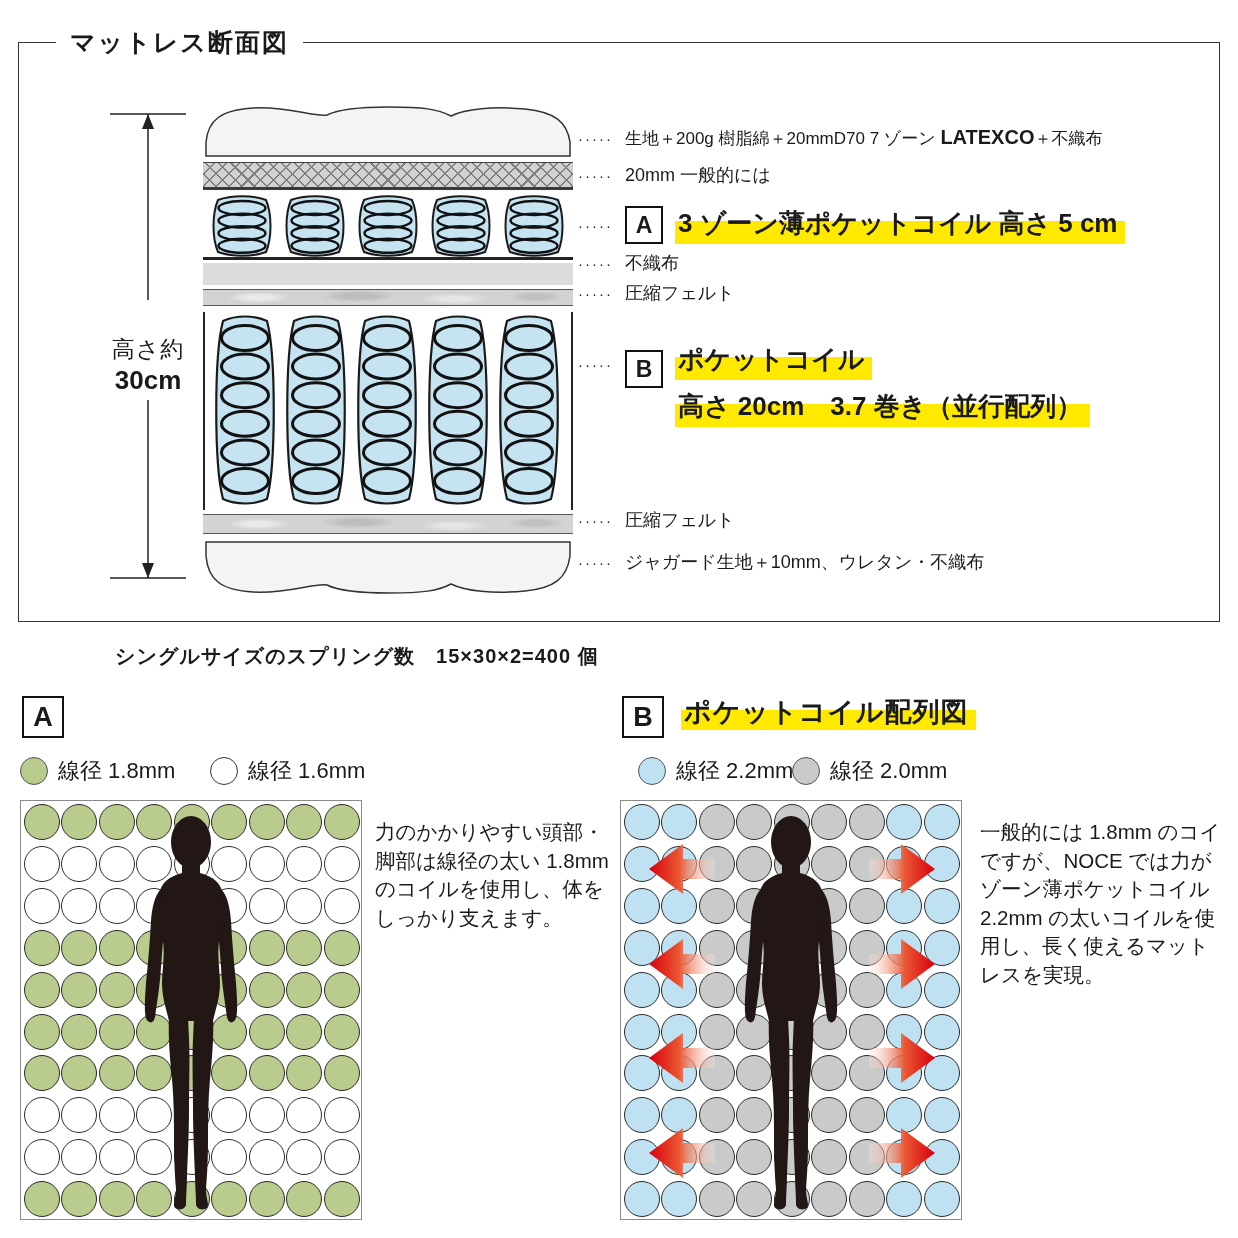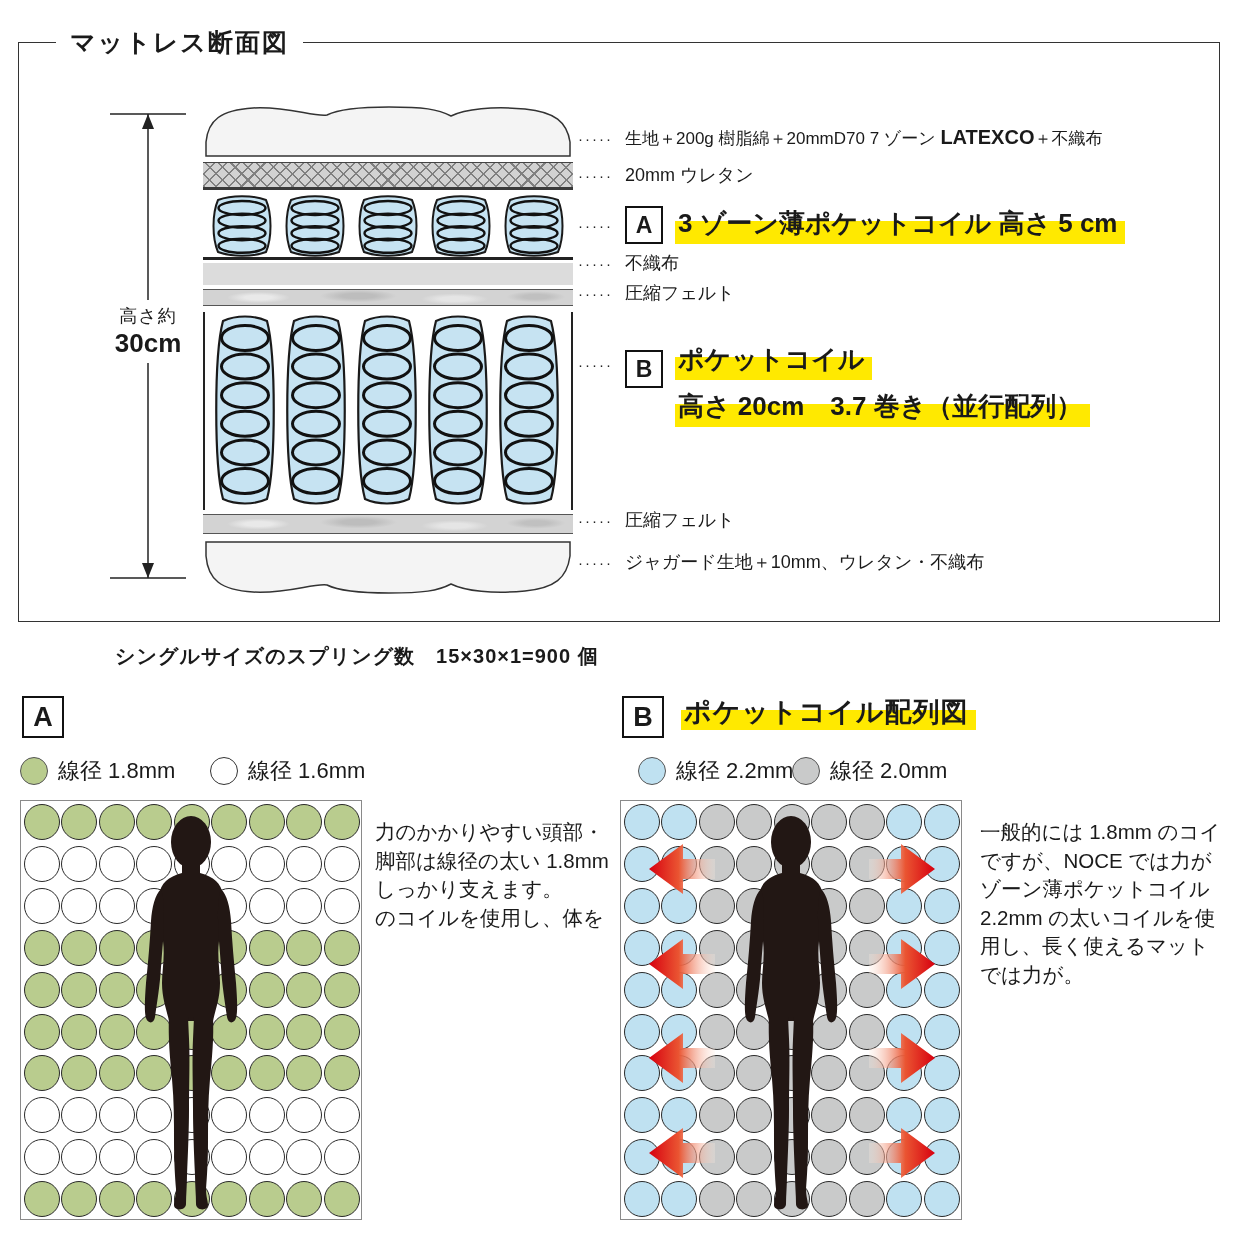--- a/index.html
+++ b/index.html
@@ -26,21 +26,21 @@
                      radial-gradient(ellipse 42px 8px at 90% 45%,#c0c0c0 30%,transparent 70%);}
   .felt1{top:189px;height:17px;}
   .big-coils{top:212px;height:198px;border-left:2px solid #222;border-right:2px solid #222;}
   .felt2{top:414px;height:20px;}
   .quilt-top{top:0;height:58px;}
   .quilt-bottom{top:440px;height:58px;}
 
   
   .height-svg{left:100px;top:104px;}
   .height-label{left:102px;top:300px;width:92px;background:#fff;text-align:center;padding:4px 0;}
-  .height-note{font-size:18px;letter-spacing:1px;}
+  .height-note{font-size:23px;letter-spacing:1px;margin-top:30px;}
   .height-value{font-size:26px;font-weight:bold;}
 
   
   .label-row{position:absolute;left:578px;display:flex;align-items:center;gap:12px;white-space:nowrap;}
   .dots{font-size:15px;letter-spacing:2px;color:#222;}
   .lbl{font-size:18px;}
   .lbl-sm{font-size:17px;}
   .brand{font-weight:bold;font-size:20px;}
   .tag{width:34px;height:34px;border:2px solid #111;display:flex;align-items:center;justify-content:center;
        font-size:23px;font-weight:bold;background:#fff;flex:0 0 auto;}
@@ -213,21 +213,21 @@
     <div class="height-note">高さ約</div>
     <div class="height-value">30cm</div>
   </div>
 
   <div class="label-row" style="top:126px">
     <span class="dots">·····</span>
     <span class="lbl lbl-sm"><span>生地＋200g 樹脂綿＋20mmD70 7 ゾーン</span> <span class="brand">LATEXCO</span><span>＋不織布</span></span>
   </div>
   <div class="label-row" style="top:163px">
     <span class="dots">·····</span>
-    <span class="lbl">20mm ウレタン</span>
+    <span class="lbl">20mm 一般的には</span>
   </div>
   <div class="label-row" style="top:206px">
     <span class="dots">·····</span>
     <span class="tag">A</span>
     <span class="coil-label hl">3 ゾーン薄ポケットコイル 高さ 5 cm</span>
   </div>
   <div class="label-row" style="top:251px">
     <span class="dots">·····</span>
     <span class="lbl">不織布</span>
   </div>
@@ -245,21 +245,21 @@
   </div>
   <div class="label-row" style="top:508px">
     <span class="dots">·····</span>
     <span class="lbl">圧縮フェルト</span>
   </div>
   <div class="label-row" style="top:550px">
     <span class="dots">·····</span>
     <span class="lbl">ジャガード生地＋10mm、ウレタン・不織布</span>
   </div>
 
-  <div class="abs spring-count">シングルサイズのスプリング数　15×30×1=900 個</div>
+  <div class="abs spring-count">シングルサイズのスプリング数　15×30×2=400 個</div>
 
   <div class="sec-tag" style="left:22px">A</div>
   <div class="legend-item" style="left:20px">
     <span class="legend-circle" id="legA1" style="background: rgb(185, 204, 142);"></span>
     <span class="legend-label">線径 1.8mm</span>
   </div>
   <div class="legend-item" style="left:210px">
     <span class="legend-circle" style="background:#fff;border-color:#333"></span>
     <span class="legend-label">線径 1.6mm</span>
   </div>
@@ -354,22 +354,22 @@
       <span class="coil" style="left: 115px; top: 380.1px; background: rgb(185, 204, 142);"></span>
       <span class="coil" style="left: 152.5px; top: 380.1px; background: rgb(185, 204, 142);"></span>
       <span class="coil" style="left: 190px; top: 380.1px; background: rgb(185, 204, 142);"></span>
       <span class="coil" style="left: 227.5px; top: 380.1px; background: rgb(185, 204, 142);"></span>
       <span class="coil" style="left: 265px; top: 380.1px; background: rgb(185, 204, 142);"></span>
       <span class="coil" style="left: 302.5px; top: 380.1px; background: rgb(185, 204, 142);"></span>
     </div>
   <div class="desc" style="left:375px">
     <div>力のかかりやすい頭部・</div>
     <div>脚部は線径の太い 1.8mm</div>
+    <div>のコイルを使用し、体を</div>
     <div>しっかり支えます。</div>
-    <div>のコイルを使用し、体を</div>
   </div>
 
   <div class="sec-tag" style="left:622px">B</div>
   <div class="sec-title" style="left:681px"><span class="hl">ポケットコイル配列図</span></div>
   <div class="legend-item" style="left:638px">
     <span class="legend-circle" id="legB1" style="background: rgb(191, 225, 241);"></span>
     <span class="legend-label">線径 2.2mm</span>
   </div>
   <div class="legend-item" style="left:792px">
     <span class="legend-circle" id="legB2" style="background: rgb(201, 202, 202);"></span>
@@ -493,16 +493,16 @@
       <div class="arrow-wrap" style="top: 323px; left: 248px;"><svg width="66" height="58" viewBox="0 0 66 58">
           <polygon points="66,29 32,4 32,19 0,19 0,39 32,39 32,54" fill="url(#gradR)"></polygon>
         </svg></div>
     </div>
   <div class="desc" style="left:980px">
     <div>一般的には 1.8mm のコイ</div>
     <div>ですが、NOCE では力が</div>
     <div>ゾーン薄ポケットコイル</div>
     <div>2.2mm の太いコイルを使</div>
     <div>用し、長く使えるマット</div>
-    <div>では力が。</div>
+    <div>レスを実現。</div>
   </div>
 
 </div>
 
 </body></html>

